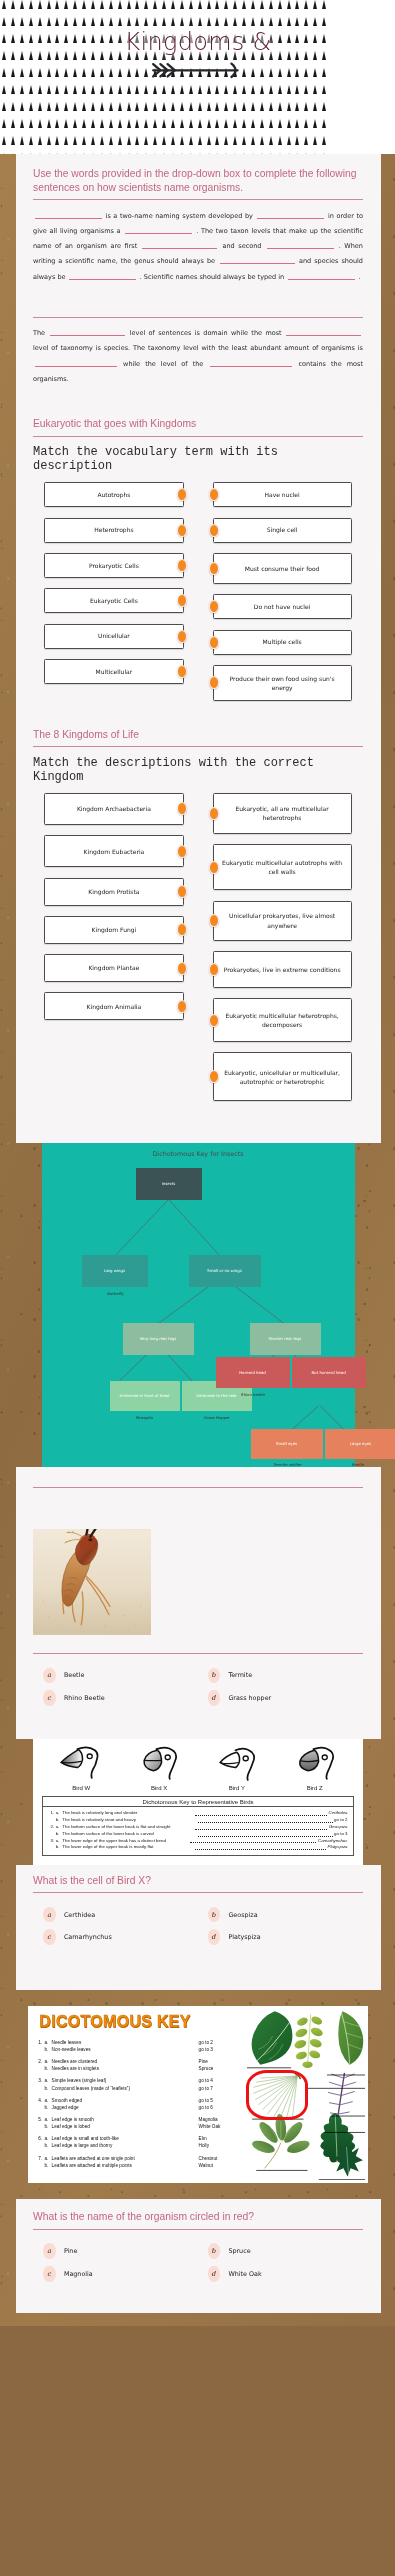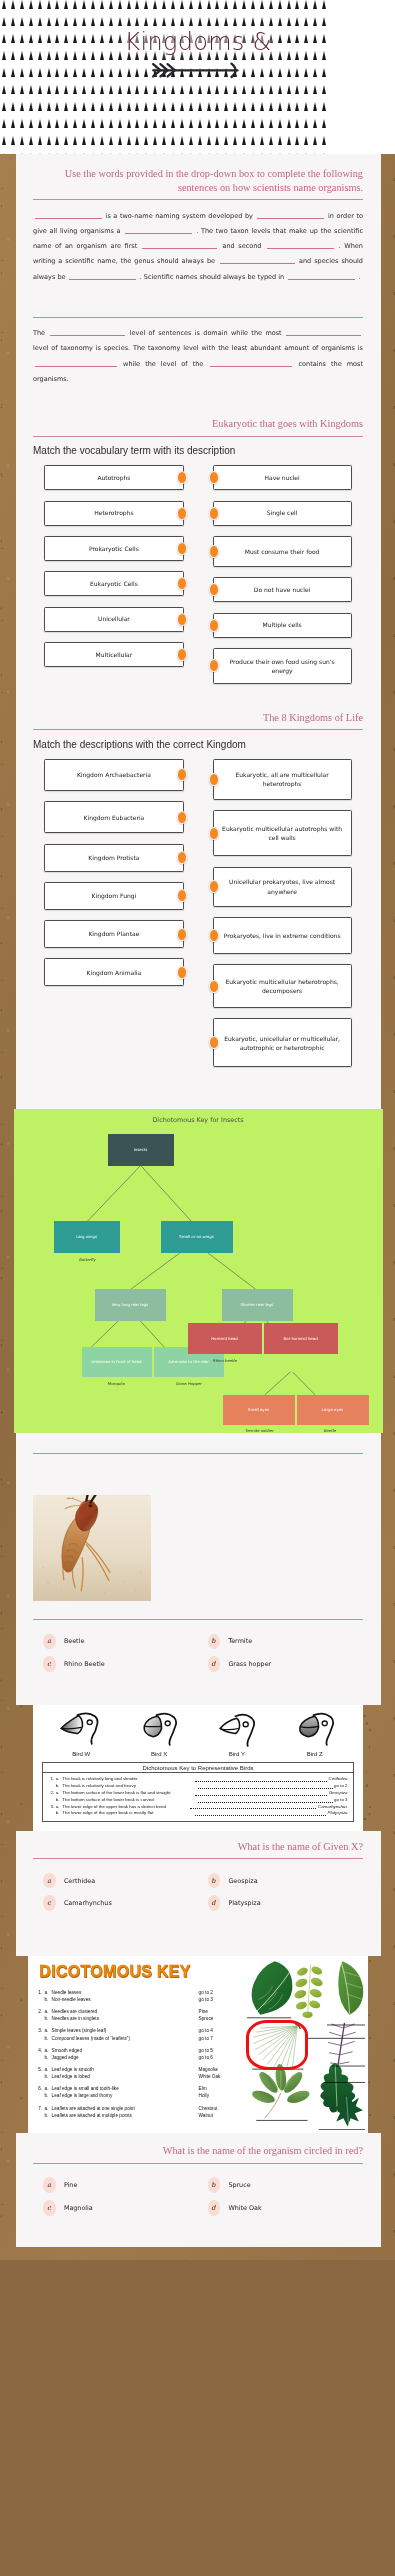--- a/index.html
+++ b/index.html
@@ -81,26 +81,25 @@
   .card {
     position: relative;
     background: #f7f5f6;
     width: 365px;
     margin: 0 auto;
     padding: 13.4px 17.5px 15.5px 17.5px;
     z-index: 2;
   }
 
   .sec-heading {
-    font-family: Liberation Serif, serif;
+    font-family: Liberation Sans, sans-serif;
     font-weight: 300;
     color: #c2677f;
     font-size: 10.3px;
     line-height: 1.3;
-    text-align: right;
   }
   .rule {
     border: none;
     border-top: 0.5px solid #c98a9e;
     margin: 5.2px 0 8.2px 0;
   }
   .body-text {
     font-family: "DejaVu Sans", sans-serif;
     font-size: 6.5px;
     color: #2b2b2b;
@@ -111,22 +110,22 @@
     display: inline-block;
     min-width: 67px;
     border-bottom: 0.6px solid #d36f83;
     height: 7.7px;
     vertical-align: -1px;
     margin: 0 1.5px;
   }
   .blank.w2 { min-width: 75px; }
   .blank.w3 { min-width: 82px; }
   .sub-text {
-    font-family: Liberation Sans, sans-serif;
-    font-size: 10px;
+    font-family: Liberation Mono, monospace;
+    font-size: 12px;
     color: #2b2b2b;
     margin-bottom: 6.2px;
   }
 
   
   .match-grid {
     display: grid;
     grid-template-columns: 1fr 1fr;
     column-gap: 29px;
     row-gap: 10.3px;
@@ -157,22 +156,22 @@
     background: #f5881f;
     border: 1px solid #f4f0ef;
     box-shadow: 0 0.5px 1.5px rgba(0,0,0,.25);
   }
   .dot.right { right: -4.6px; }
   .dot.left  { left: -4.6px; }
 
   
   .tree-wrap {
     position: relative;
-    background: #bef264;
-    width: 369px;
+    background: #14b8a6;
+    width: 313px;
     margin: 0 auto;
     height: 324px;
     z-index: 3;
     padding-top: 7.2px;
   }
   .tree-title {
     text-align:center;
     font-family:"DejaVu Sans", sans-serif;
     font-size: 6.4px;
     color:#4a4a4a;
@@ -279,21 +278,21 @@
   .dotfill {
     display:inline-block;
     border-bottom: 0.6px dotted #222;
     margin: 0 0.5px 1px 1px;
   }
 
   
   .plant-fig {
     background:#ffffff;
     width: 340px;
-    margin: 0 auto;
+    margin: 16px auto;
     position: relative;
     z-index: 3;
     padding: 7.2px 8.2px 9.3px 8.2px;
     overflow: hidden;
   }
   .plant-title {
     font-family: "Liberation Sans", sans-serif;
     font-weight: bold;
     font-size: 16px;
     letter-spacing: 0.3px;
@@ -1137,21 +1136,21 @@
           <span class="bkey-num"></span>
           <span class="bkey-sub">b.</span>
           <span class="bkey-txt">The lower edge of the upper beak is mostly flat</span>
           <span class="dotfill" style="flex: 1 1 0%; min-width: 9.3px;"></span>
           <span class="bkey-res">Platyspiza</span>
         </div>
       </div>
   </div>
 
   <div class="card" style="padding-top:9.3px;">
-    <div class="sec-heading">What is the name of Given X?</div>
+    <div class="sec-heading">What is the cell of Bird X?</div>
     <hr class="rule">
     <div class="opts" id="birdOpts">
         <div class="opt">
           <span class="opt-letter">a</span>
           <span class="opt-label">Certhidea</span>
         </div>
         <div class="opt">
           <span class="opt-letter">b</span>
           <span class="opt-label">Geospiza</span>
         </div>

